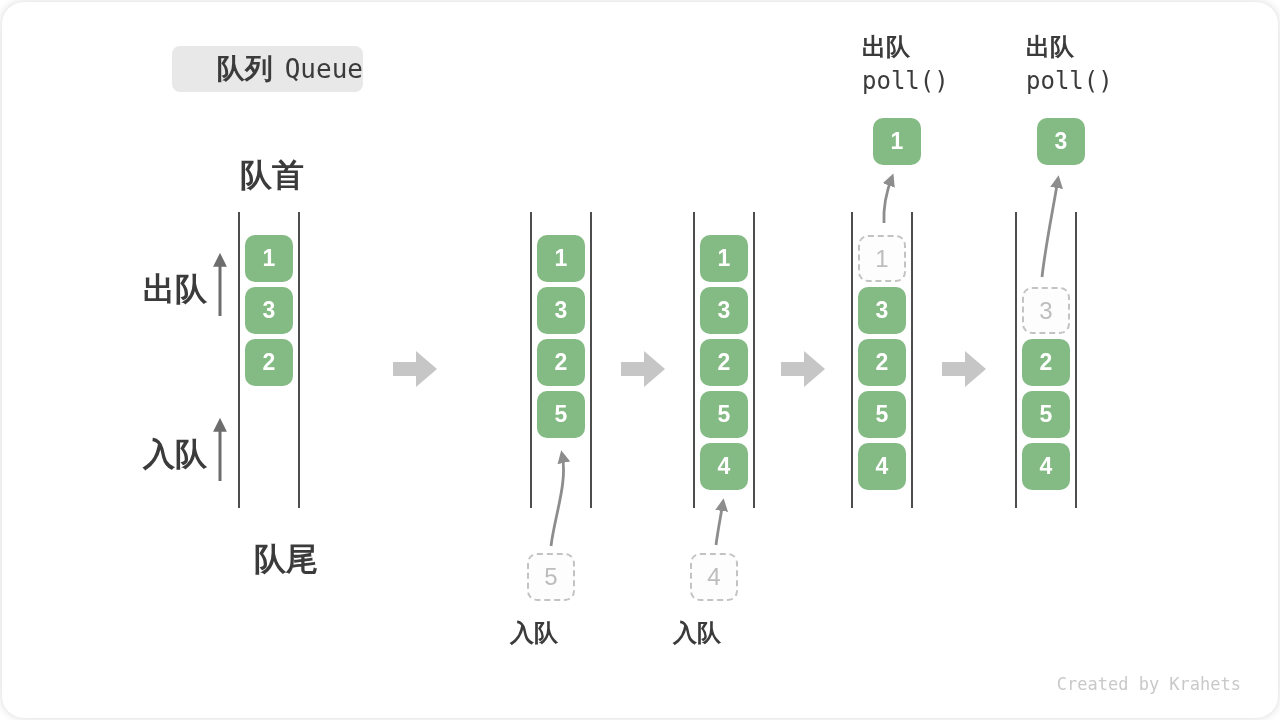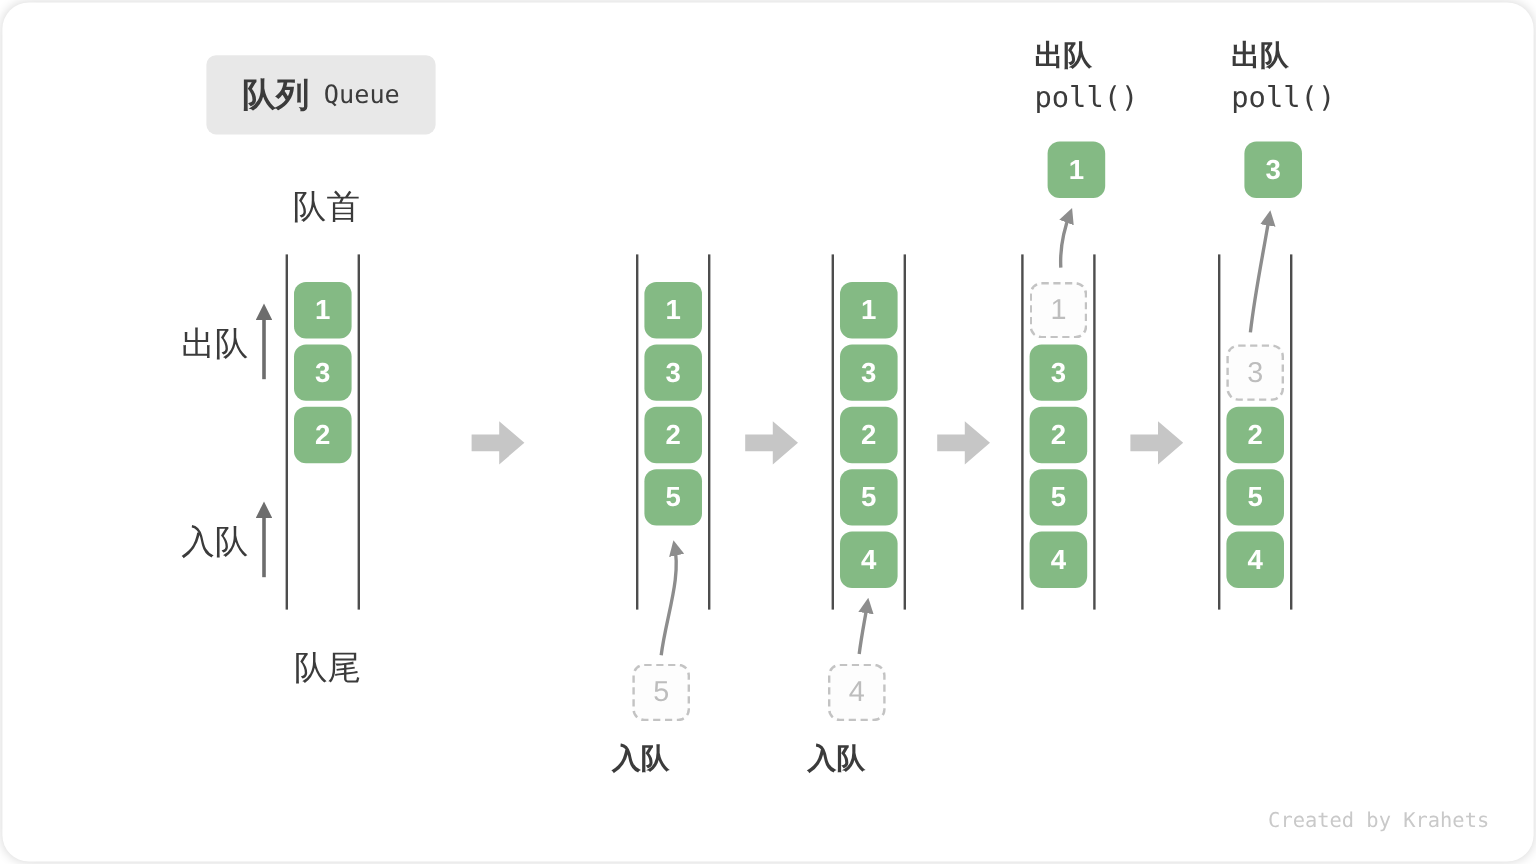--- a/index.html
+++ b/index.html
@@ -9,27 +9,27 @@
     --block-arrow:#c6c6c6;
     --title-bg:#e8e8e8;
     --text-dark:#3b3b3b;
     --credit:#c9c9c9;
   }
   html,body{margin:0;padding:0;background:#fff;}
   body{width:1280px;height:720px;overflow:hidden;position:relative;
        font-family:"Liberation Sans","DejaVu Sans",sans-serif;}
   .card{position:absolute;left:2px;top:2px;width:1276px;height:716px;
         background:#ffffff;border-radius:22px;box-shadow:0 0 9px rgba(0,0,0,.16);}
-  .title-box{position:absolute;left:170px;top:44px;width:191px;height:66px;
+  .title-box{position:absolute;left:170px;top:44px;width:191px;height:46px;
              background:var(--title-bg);border-radius:8px;display:flex;
-             align-items:center;justify-content:center;gap:12px;}
+             align-items:center;justify-content:flex-end;gap:12px;}
   .title-zh{font-weight:bold;font-size:28px;color:var(--text-dark);}
   .title-en{font-family:"DejaVu Sans Mono","Liberation Mono",monospace;
-            font-size:21px;font-weight:500;color:var(--text-dark);}
-  .lbl{position:absolute;font-weight:normal;font-size:28px;color:var(--text-dark);white-space:nowrap;}
+            font-size:26px;font-weight:500;color:var(--text-dark);}
+  .lbl{position:absolute;font-weight:bold;font-size:32px;color:var(--text-dark);white-space:nowrap;}
   .lbl.centered{transform:translateX(-50%);}
   .lbl.side{width:72px;text-align:right;}
   .queue-walls{position:absolute;top:210px;height:296px;width:62px;box-sizing:border-box;
                border-left:2px solid #4d4d4d;border-right:2px solid #4d4d4d;}
   .box{position:absolute;width:48px;height:47px;border-radius:10px;box-sizing:border-box;
        text-align:center;line-height:47px;font-size:23px;font-weight:bold;}
   .box.filled{background:var(--green);color:#ffffff;}
   .box.ghost{border:2px dashed var(--ghost-border);background:#fdfdfd;color:#bdbdbd;
              font-weight:normal;font-size:24px;line-height:43px;}
   .op{position:absolute;font-size:24px;color:var(--text-dark);line-height:34px;white-space:nowrap;}
@@ -44,21 +44,21 @@
 <body>
 
 <div class="card" id="card">
 
   <div class="title-box">
     <span class="title-zh">队列</span>
     <span class="title-en">Queue</span>
   </div>
 
   <div class="lbl centered" style="left:270px;top:152px;">队首</div>
-  <div class="lbl centered" style="left:271px;top:536px;">队尾</div>
+  <div class="lbl centered" style="left:284px;top:536px;">队尾</div>
   <div class="lbl side" style="left:133px;top:266px;">出队</div>
   <div class="lbl side" style="left:133px;top:431px;">入队</div>
 
   <svg class="overlay" id="overlay" viewBox="0 0 1280 720" xmlns="http://www.w3.org/2000/svg">
     <defs>
       <marker id="ah-dark" viewBox="0 0 10 10" refX="7" refY="5" markerWidth="4.6" markerHeight="4.6" orient="auto">
           <path d="M0,0 L10,5 L0,10 Z" fill="#6d6d6d"></path>
         </marker>
       <marker id="ah-gray" viewBox="0 0 10 10" refX="7" refY="5" markerWidth="4.6" markerHeight="4.6" orient="auto">
           <path d="M0,0 L10,5 L0,10 Z" fill="#8d8d8d"></path>

